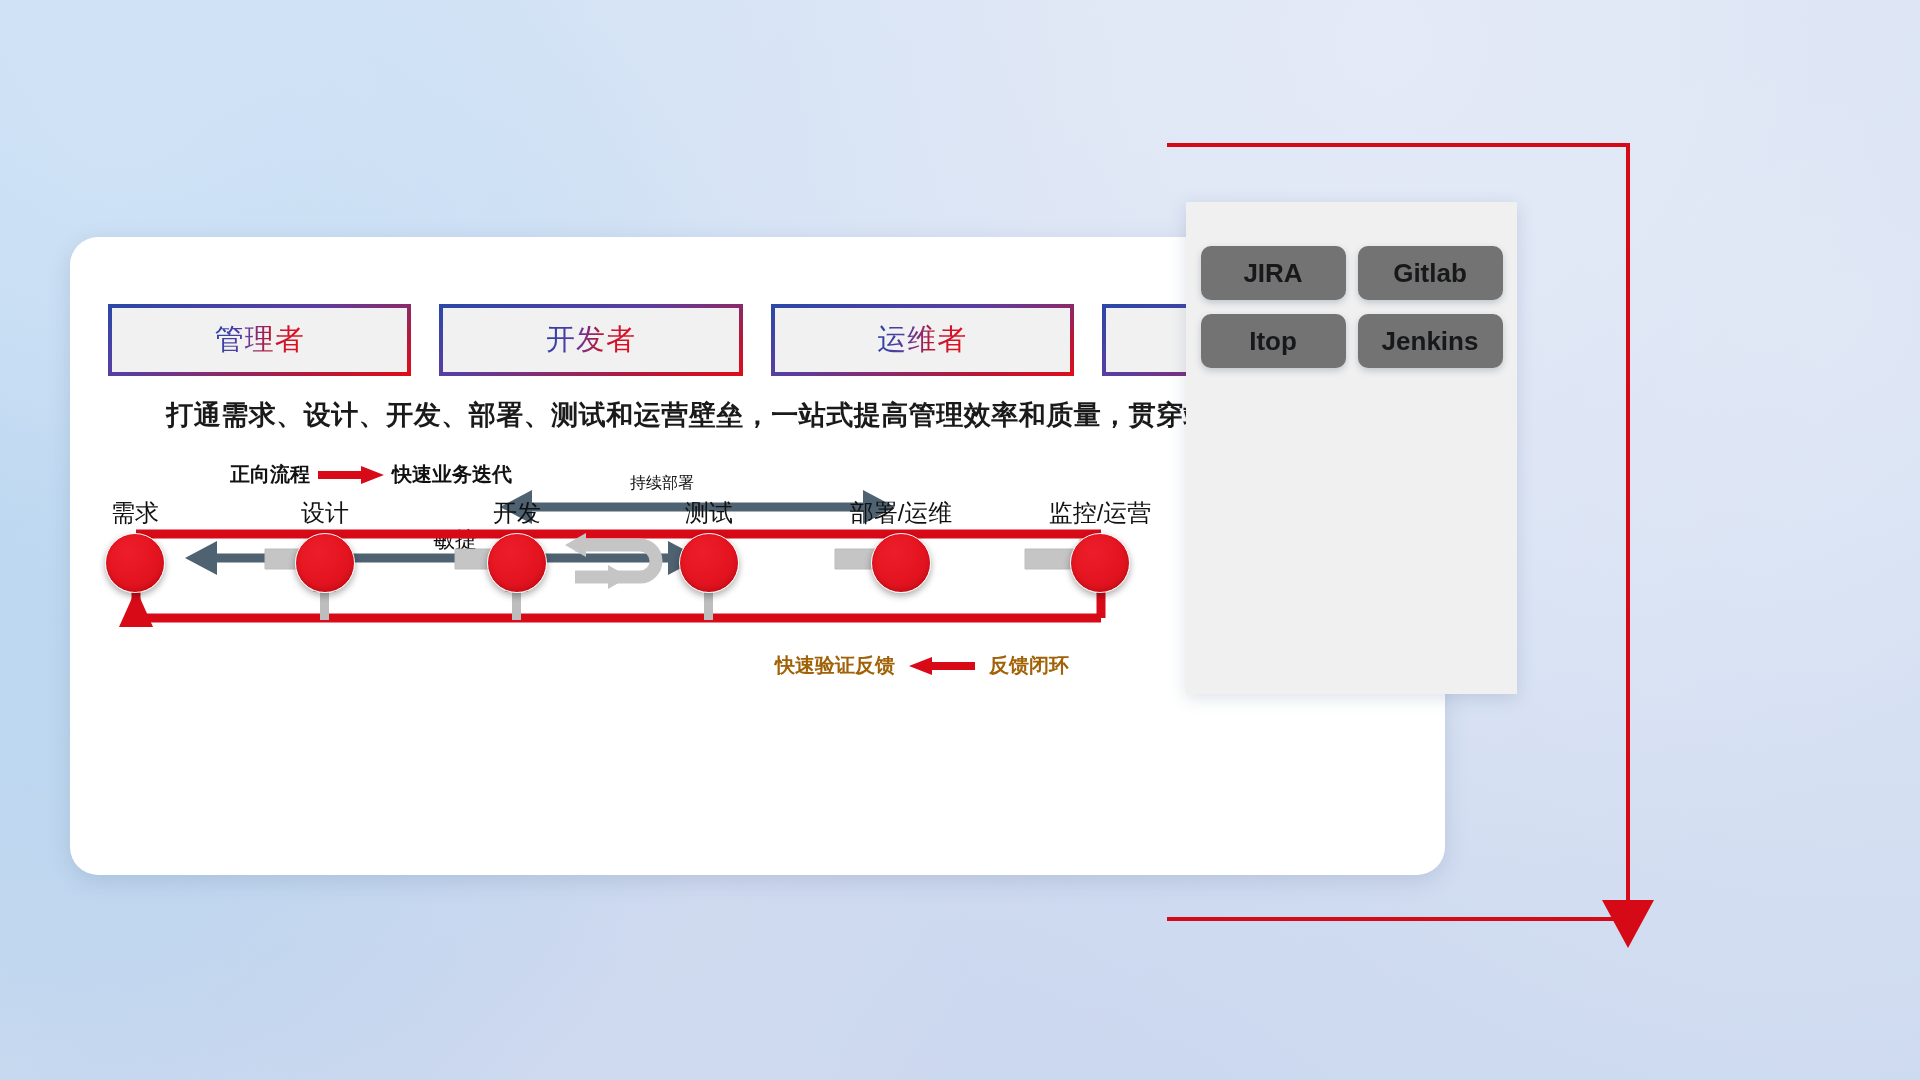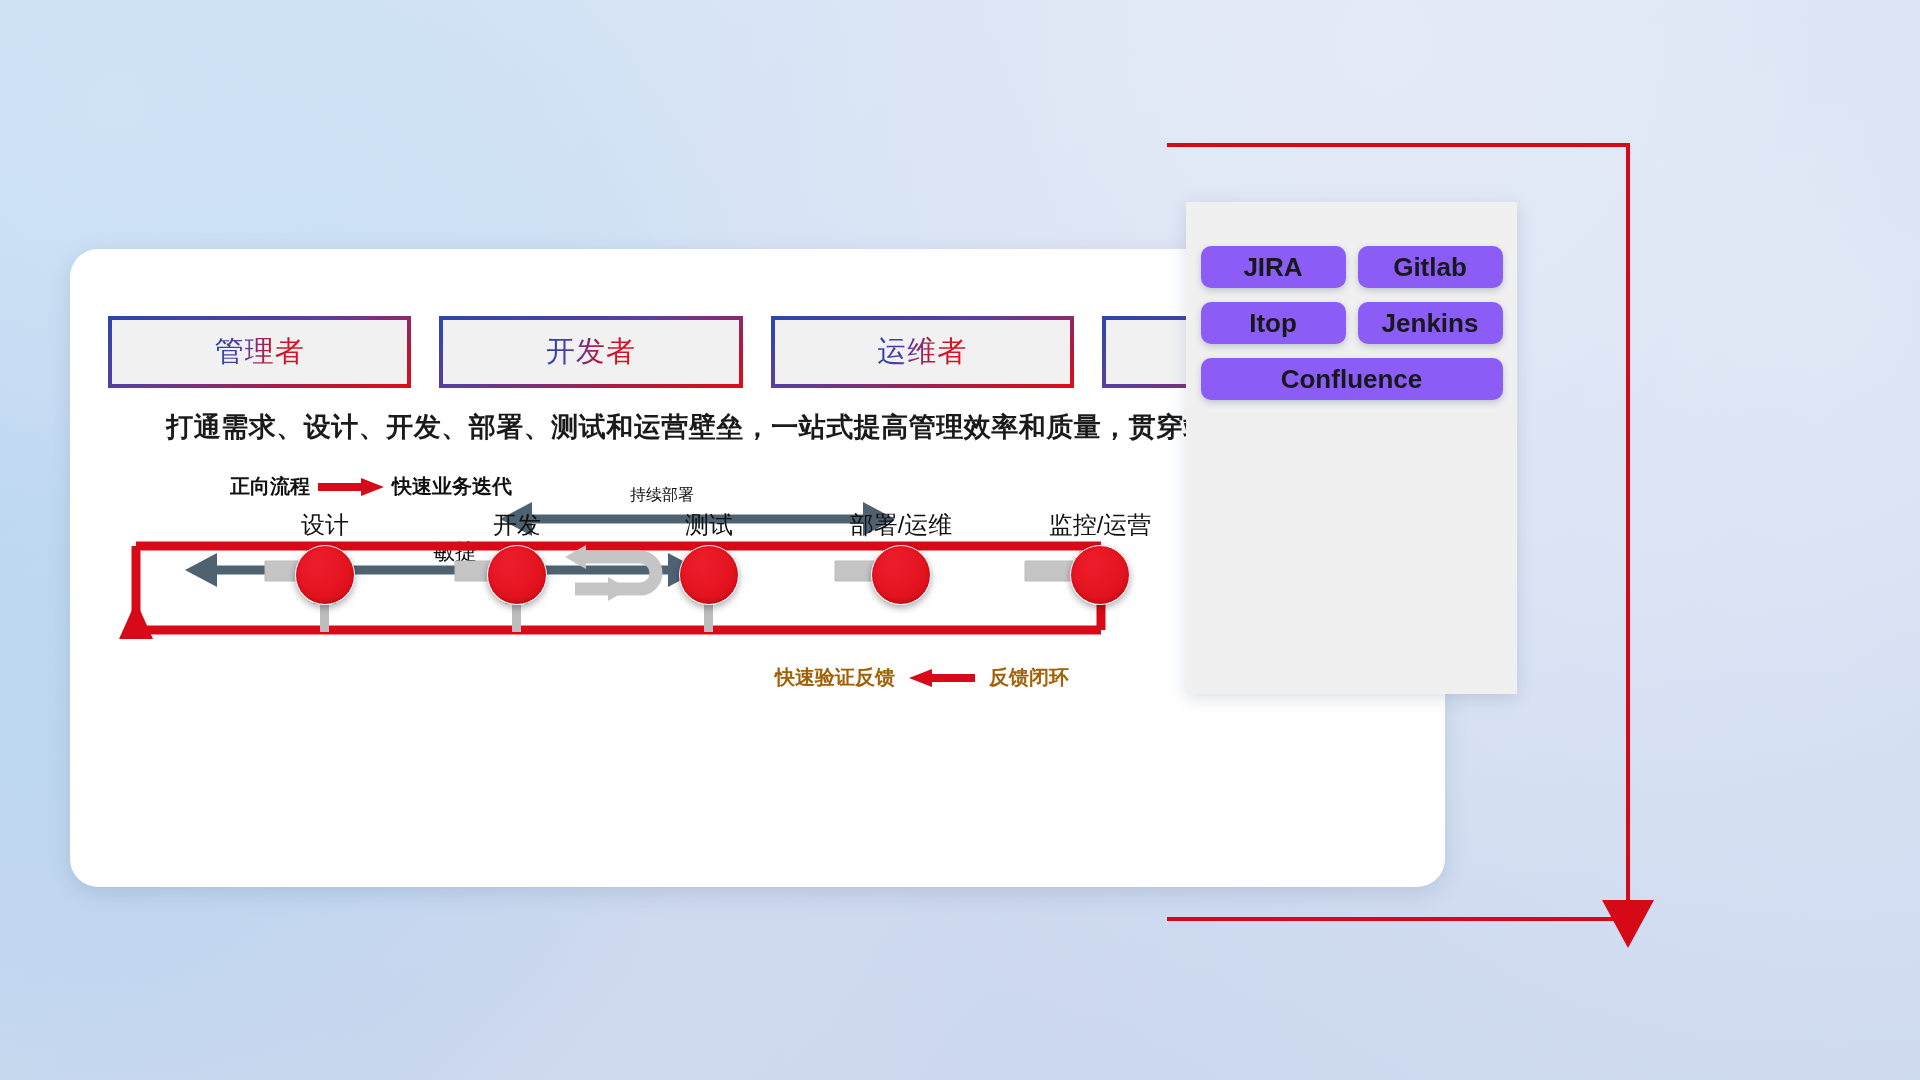--- a/index.html
+++ b/index.html
@@ -48,21 +48,20 @@
   
   #main-card {
     position: absolute;
     left: 70px;
     top: 237px;
     width: 1375px;
     height: 638px;
     background: #ffffff;
     border-radius: 28px;
     box-shadow: 0 6px 22px rgba(70,95,135,0.18);
-    margin-top: 12px;
   }
 
   
   #roles-row {
     position: absolute;
     left: 38px;
     top: 67px;
     width: 1297px;
     height: 72px;
     display: flex;
@@ -259,22 +258,22 @@
   #tools-title .t-line.l2 { font-size: 33px; }
   #tools-grid {
     margin-top: 18px;
     padding: 0 10px;
     display: flex;
     flex-wrap: wrap;
     gap: 14px 12px;
     justify-content: center;
   }
   .tool-chip {
-    height: 42px;
-    background: #8b5cf6;
+    height: 54px;
+    background: #737373;
     border-radius: 10px;
     display: flex;
     align-items: center;
     justify-content: center;
     font-size: 26px;
     font-weight: bold;
     color: #17181a;
     box-shadow: 0 3px 7px rgba(40,60,90,0.23);
   }
   .tool-chip.half { width: 145px; }
@@ -379,20 +378,24 @@
 
       <g>
         <polygon points="765,312 820,312 820,302 850,322 820,342 820,332 765,332" fill="#c5c5c5" stroke="#bdbdbd" stroke-width="1"></polygon>
       </g>
 
       <g>
         <polygon points="955,312 1010,312 1010,302 1040,322 1010,342 1010,332 955,332" fill="#c5c5c5" stroke="#bdbdbd" stroke-width="1"></polygon>
       </g>
     </svg>
 
+    <div class="stage" style="left:-10px; top:264px;">
+      <div class="stage-label">需求</div>
+      <div class="stage-dot"></div>
+    </div>
     <div class="stage" style="left:180px; top:264px;">
       <div class="stage-label">设计</div>
       <div class="stage-dot"></div>
     </div>
     <div class="stage" style="left:372px; top:264px;">
       <div class="stage-label">开发</div>
       <div class="stage-dot"></div>
     </div>
     <div class="stage" style="left:564px; top:264px;">
       <div class="stage-label">测试</div>
@@ -410,17 +413,16 @@
   </div>
 
   <div id="tools-panel">
     <div id="tools-title">
     </div>
     <div id="tools-grid">
       <div class="tool-chip half">JIRA</div>
       <div class="tool-chip half">Gitlab</div>
       <div class="tool-chip half">Itop</div>
       <div class="tool-chip half">Jenkins</div>
-      <div class="tool-chip full">Confluence</div>
     </div>
   </div>
 
 </div>
 
 </body></html>

